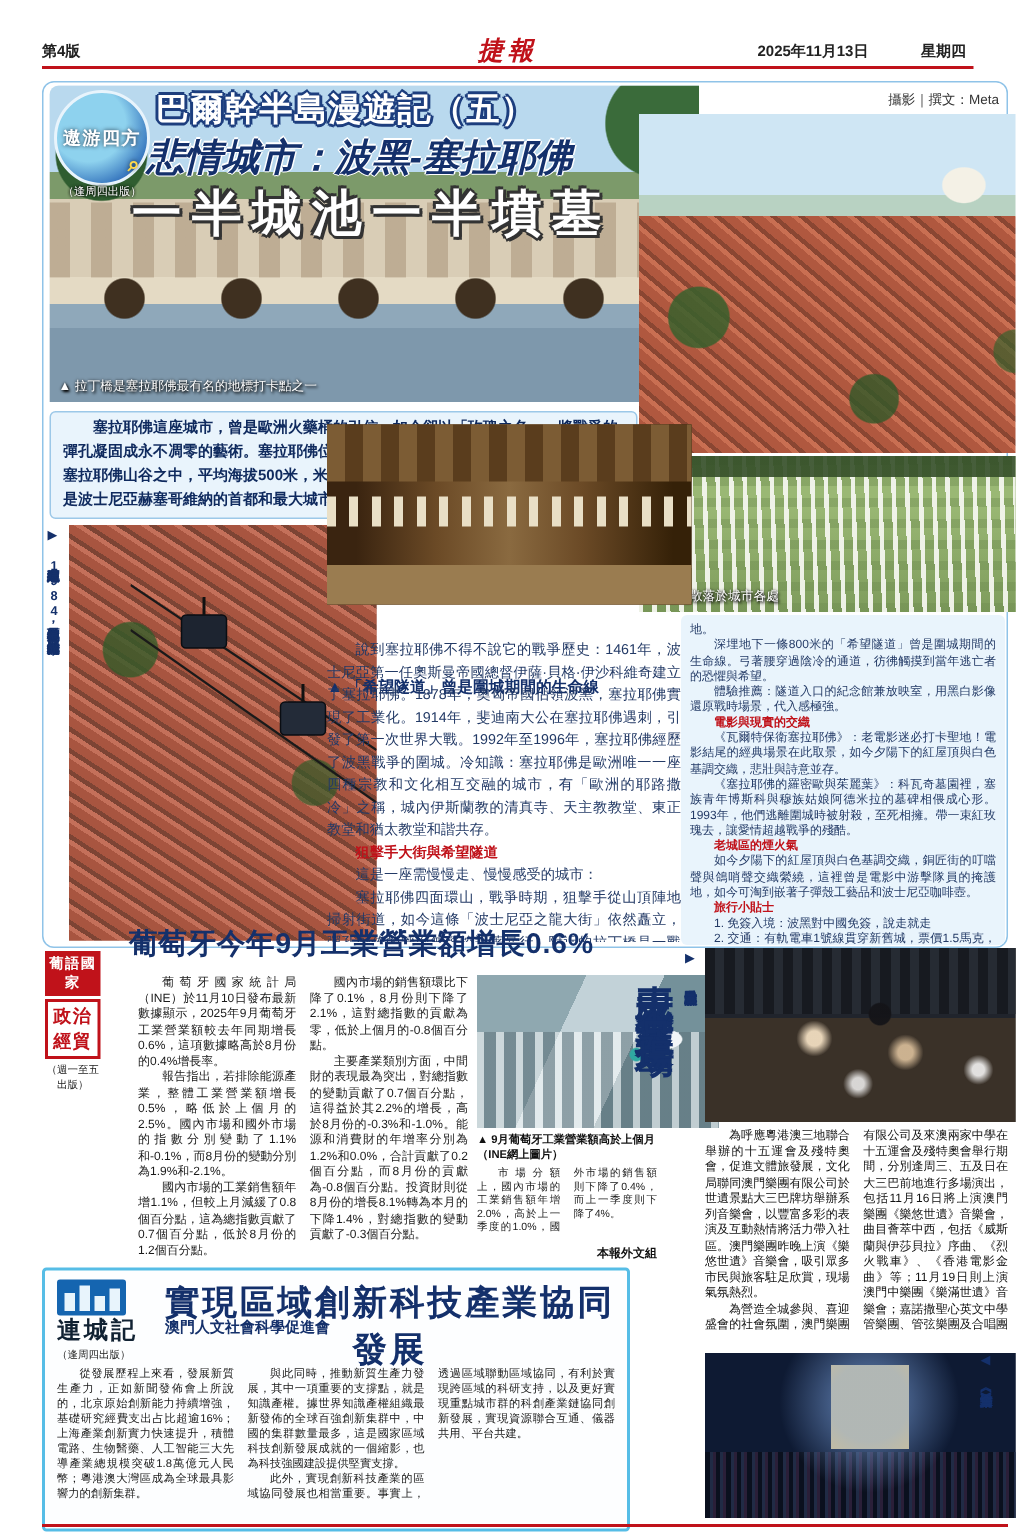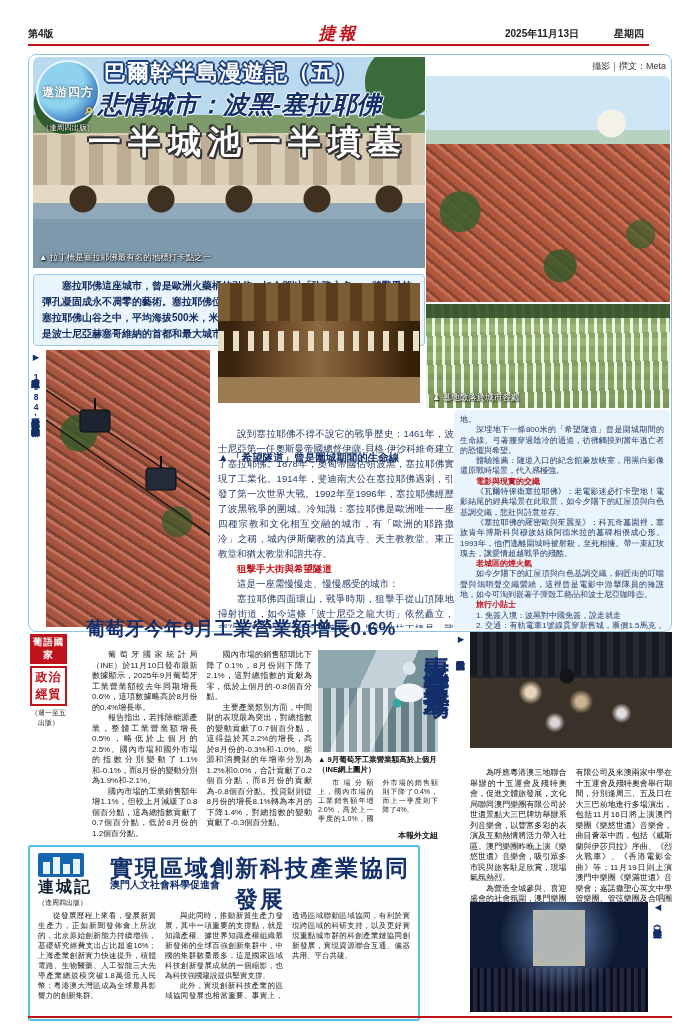--- a/index.html
+++ b/index.html
@@ -20,21 +20,21 @@
   .sub-title{font-size:25px;font-weight:bold;font-style:italic;color:#14306b;
     text-shadow:-1px 0 #fff,1px 0 #fff,0 -1px #fff,0 1px #fff;}
   .big-headline{font-size:33px;font-weight:bold;color:#fff;letter-spacing:7px;
     text-shadow:-2px 0 #333,2px 0 #333,0 -2px #333,0 2px #333,2px 2px #333,-2px -2px #333;}
   .credit{font-size:9px;color:#333;}
   .badge{width:60px;height:60px;border-radius:50%;
     background:radial-gradient(circle at 35% 35%,#8ed2ee 0 45%,#3a7ac0 75%,#6a3a9a 100%);
     border:2px solid #e8f4fc;display:flex;align-items:center;justify-content:center;
     color:#fff;font-weight:bold;font-size:12px;letter-spacing:1px;text-shadow:0 0 3px #234;}
   .badge-sched{font-size:7.5px;color:#fff;text-shadow:0 0 2px #000,0 0 2px #000;}
-  .ph{background-repeat:no-repeat;}
+  .ph{background-repeat:no-repeat;padding-left:41px;}
   .ph-cap{position:absolute;left:6px;bottom:4px;font-size:8.5px;color:#fff;
           text-shadow:0 0 2px #000,1px 1px 2px #000;}
   .intro-box{background:#e9f4fc;border:1px solid #9cc8e8;border-radius:4px;
     font-size:10px;line-height:16px;color:#0f2a5e;font-weight:bold;padding:3px 8px;}
   .intro-box p{margin:0;text-indent:2em;}
   .vcap{font-size:8.5px;color:#14306b;font-weight:bold;line-height:12px;}
   .tun-cap{font-size:10.5px;font-weight:bold;color:#14306b;}
   .bodycol{font-size:9.5px;line-height:15px;color:#233a66;overflow:hidden;}
   .right-panel{background:#e9f4fc;border-radius:4px;padding:5px 6px;
     font-size:8px;line-height:10.3px;color:#233a66;overflow:hidden;}
@@ -47,21 +47,21 @@
   .pt-logo1{background:#c0121a;color:#fff;font-size:9.5px;font-weight:bold;text-align:center;padding:2px 0;letter-spacing:1px;}
   .pt-logo2{border:2px solid #c0121a;color:#c0121a;font-size:12px;font-weight:bold;text-align:center;padding:1px 0;margin-top:2px;letter-spacing:1px;}
   .pt-logo3{font-size:7px;color:#222;text-align:center;margin-top:2px;}
   .smallbody{font-size:8px;line-height:10.5px;color:#1a1a1a;overflow:hidden;}
   .cols2{column-count:2;column-gap:9px;}
   .cols3{column-count:3;column-gap:9px;}
   .ine-cap{font-size:7.5px;font-weight:bold;color:#111;line-height:10px;}
   .byline{font-size:8px;font-weight:bold;color:#111;text-align:right;}
   
   .mus-headline{font-size:26px;font-weight:bold;color:#14306b;letter-spacing:3px;line-height:34px;}
-  .mus-body{font-size:8.5px;line-height:11px;color:#111;overflow:hidden;margin-top:16px;}
+  .mus-body{font-size:8.5px;line-height:11px;color:#111;overflow:hidden;}
   
   .lc-box{border:2px solid #56bde6;border-radius:3px;background:#fdfeff;}
   .lc-icon{width:46px;height:24px;background:#1565b0;position:relative;border-radius:2px;}
   .lc-icon i{position:absolute;bottom:3px;background:#e8f4fc;width:7px;}
   .lc-name{font-size:16px;font-weight:bold;color:#123;letter-spacing:2px;}
   .lc-sched{font-size:7px;color:#222;}
   .lc-title{font-size:23px;font-weight:bold;color:#14306b;text-align:center;letter-spacing:2px;}
   .lc-sub{font-size:10px;font-weight:bold;color:#14306b;text-align:left;margin-top:3px;}
   
   .ph-bridge{background-color:#b9d9ee;background-image:

